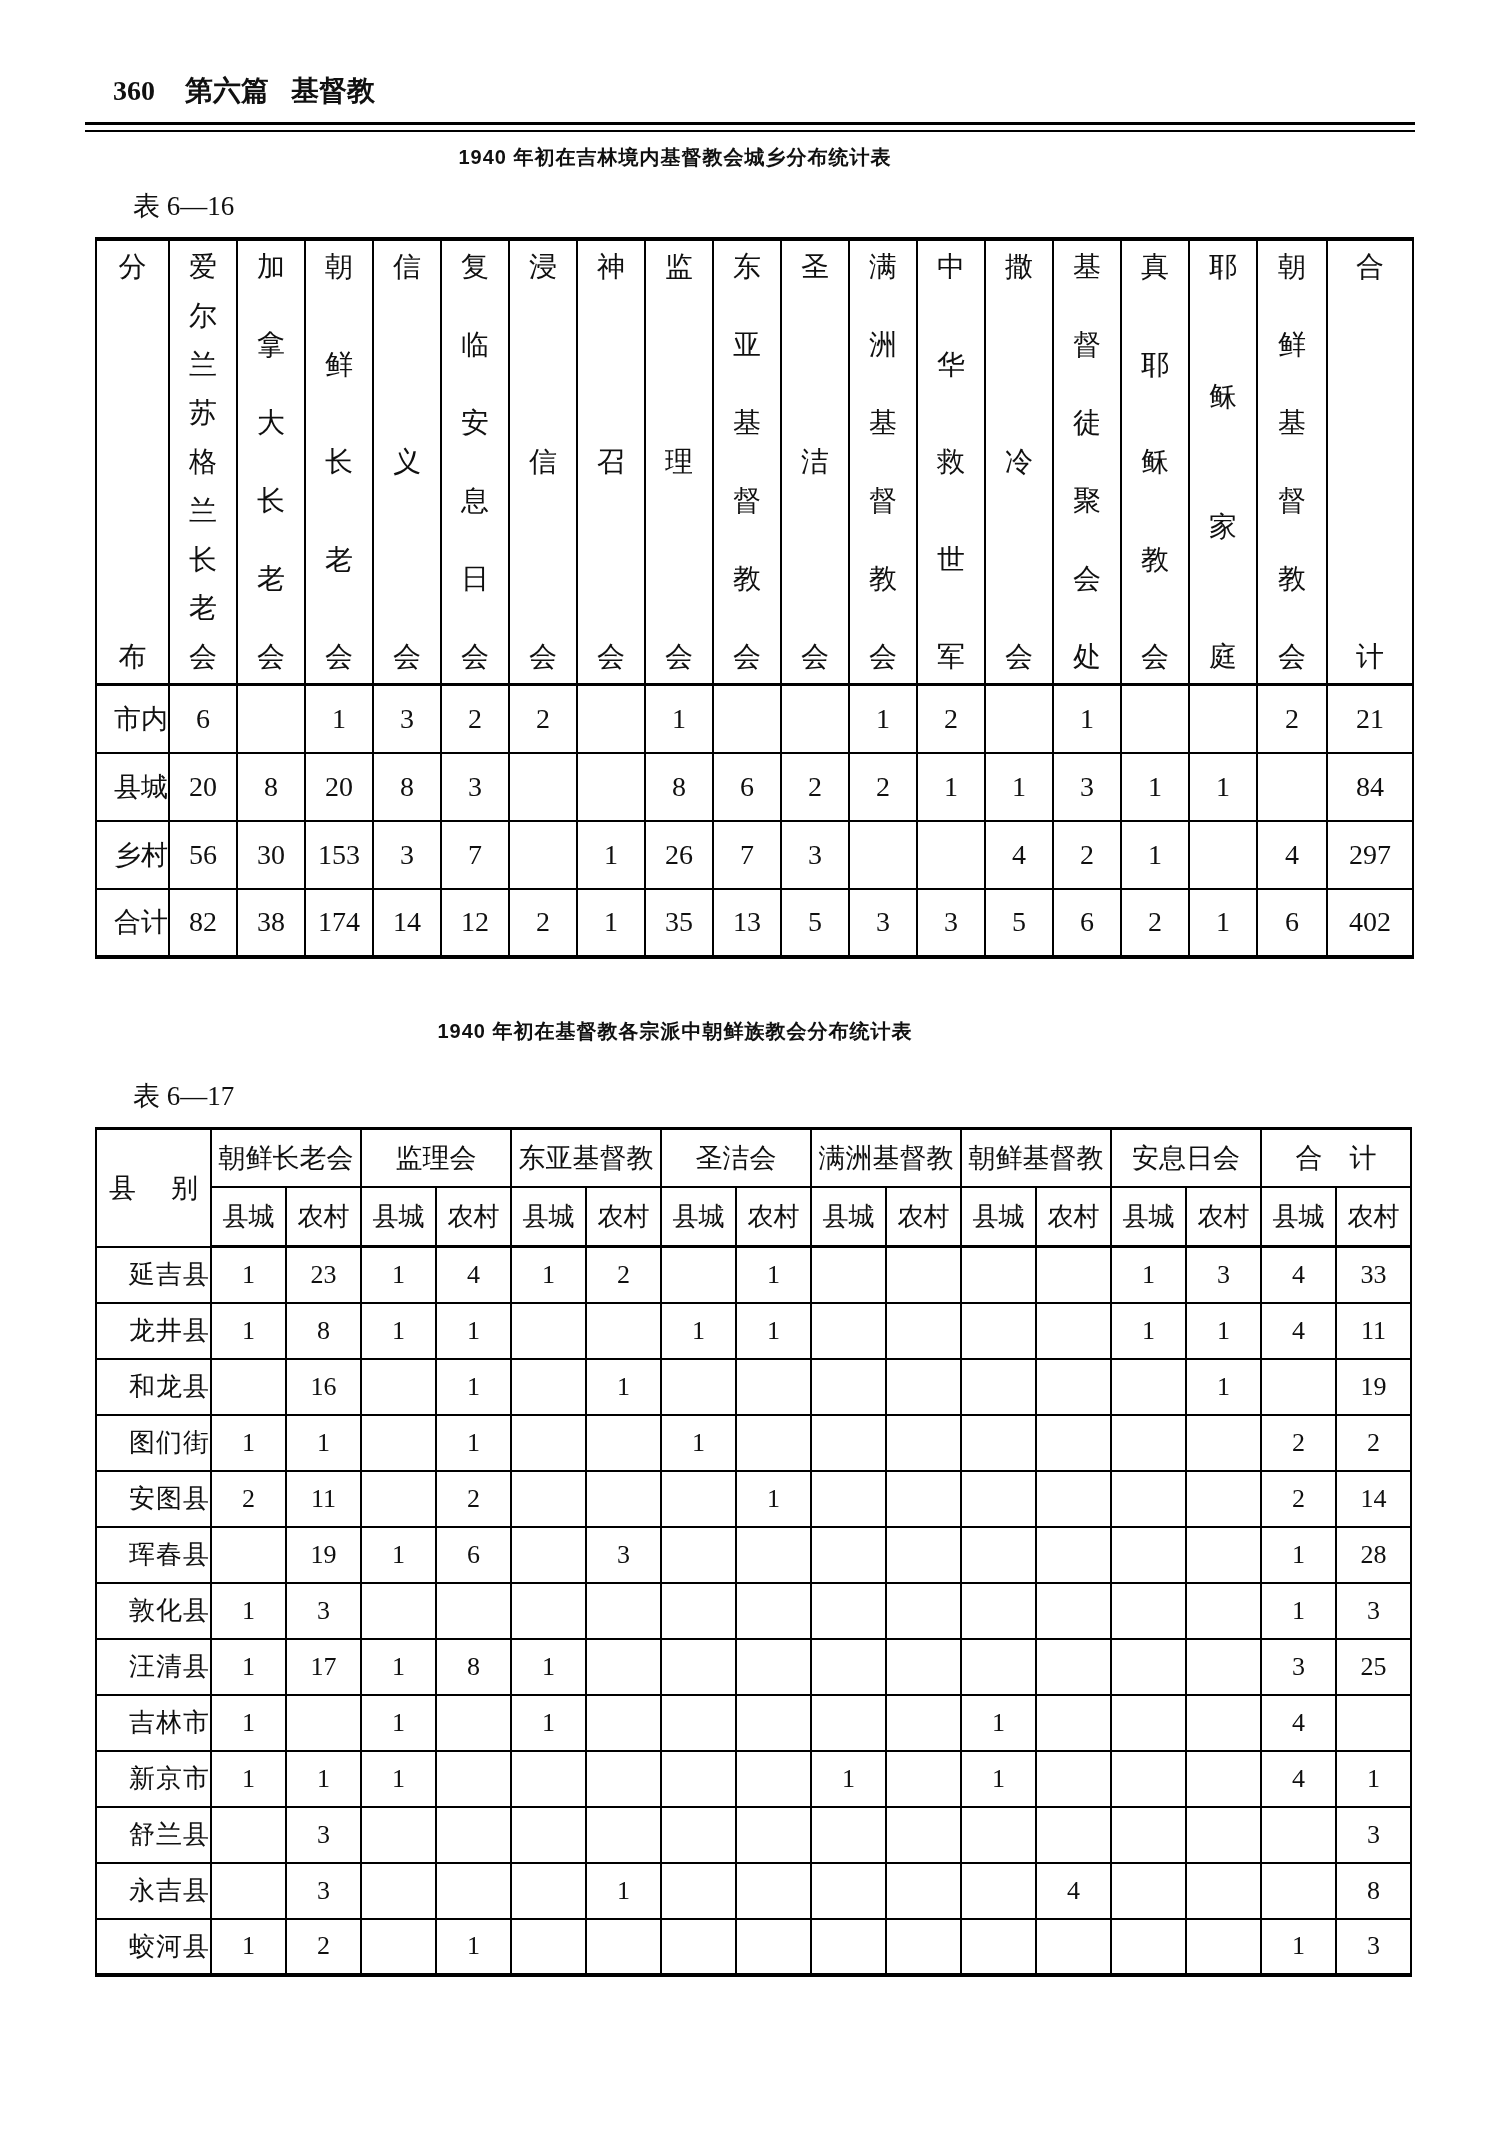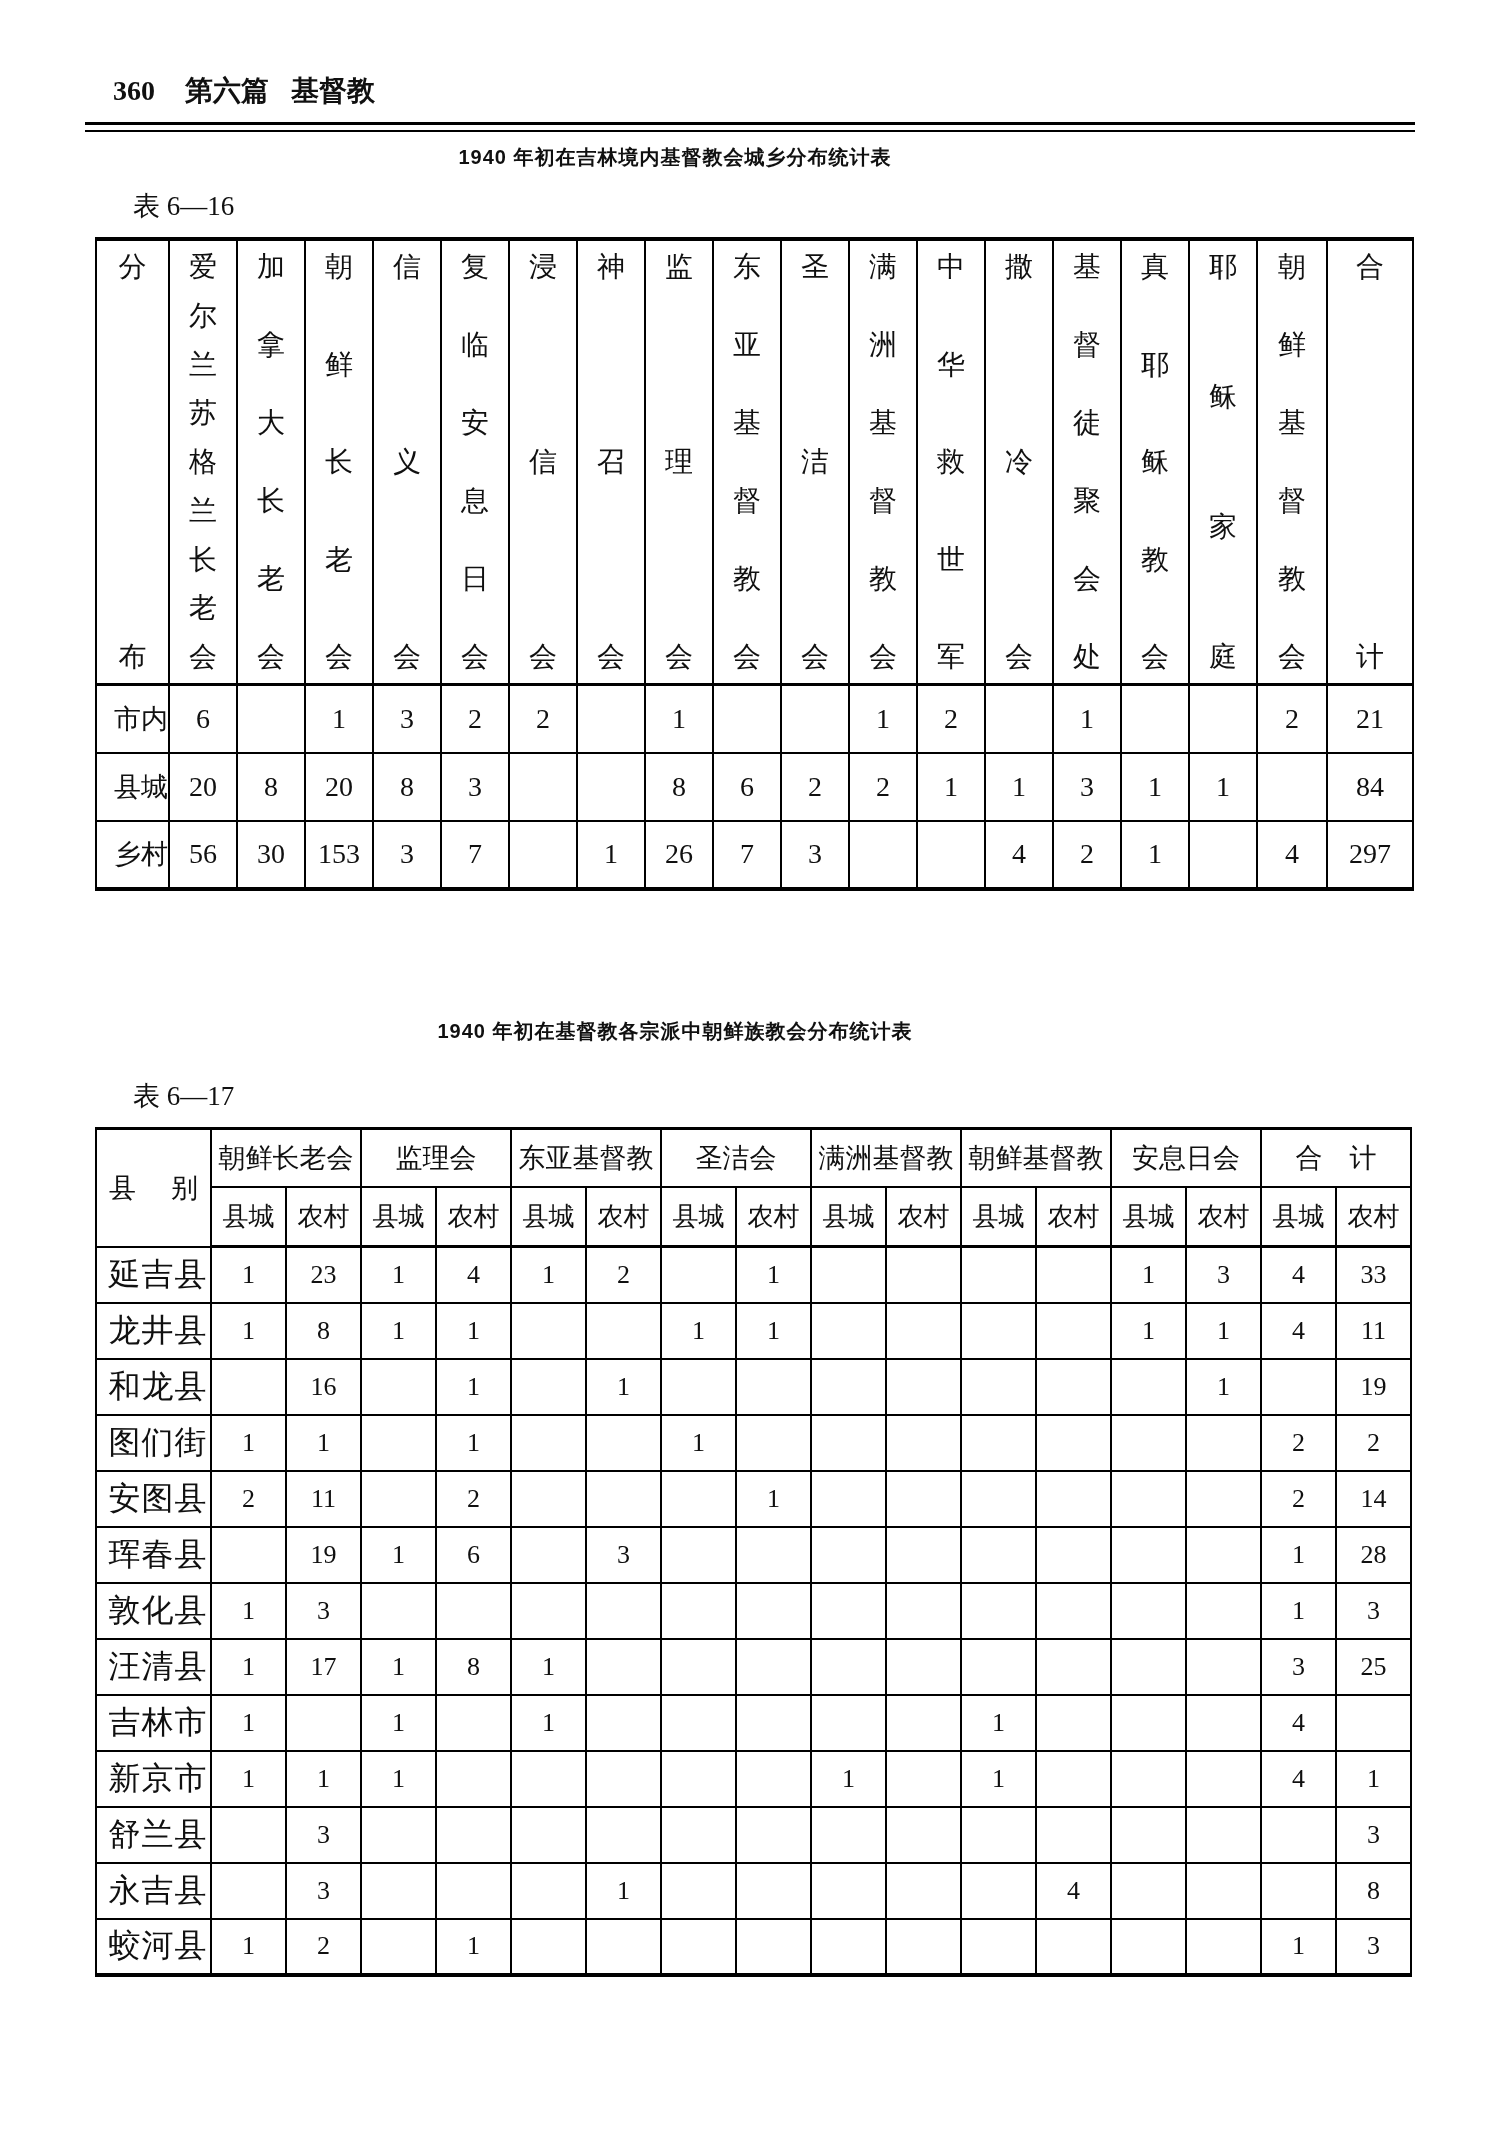--- a/index.html
+++ b/index.html
@@ -56,21 +56,21 @@
   #t2 tr.grp{height:58px;}
   #t2 tr.sub{height:60px;}
   #t2 tr.sub td{border-bottom:3px solid #000;font-size:26px;}
   #t2 tr.datarow{height:56px;}
   #t2 td,#t2 th{font-size:26px;}
   #t2 th{font-size:27px;margin-top:36px;}
   #t2 .corner{
     font-size:27px;
   }
   .corner-flex{display:flex;justify-content:space-between;padding:0 12px;}
-  #t2 .rowlab{text-align:center;padding-left:9px;font-size:32px;letter-spacing:1px;}
+  #t2 .rowlab{text-align:right;padding-left:9px;font-size:26px;letter-spacing:1px;}
 </style>
 </head>
 <body>
 
 <div class="pagehead">
   <span class="pn">360</span>
   <span class="sec">第六篇</span>
   <span class="chap">基督教</span>
 </div>
 <div class="head-rule"></div>
@@ -320,20 +320,41 @@
         <td>3</td>
         <td></td>
         <td></td>
         <td>4</td>
         <td>2</td>
         <td>1</td>
         <td></td>
         <td>4</td>
         <td>297</td>
       </tr>
+      <tr class="datarow">
+        <td class="rowlab">合计</td>
+        <td>82</td>
+        <td>38</td>
+        <td>174</td>
+        <td>14</td>
+        <td>12</td>
+        <td>2</td>
+        <td>1</td>
+        <td>35</td>
+        <td>13</td>
+        <td>5</td>
+        <td>3</td>
+        <td>3</td>
+        <td>5</td>
+        <td>6</td>
+        <td>2</td>
+        <td>1</td>
+        <td>6</td>
+        <td>402</td>
+      </tr>
     </tbody>
 </table>
 
 <div class="tbl-title" id="title2">1940 年初在基督教各宗派中朝鲜族教会分布统计表</div>
 <div class="tbl-label" id="label2">表 6—17</div>
 <table id="t2">
   <colgroup>
       <col style="width: 115px;">
       <col style="width: 75px;">
       <col style="width: 75px;">

